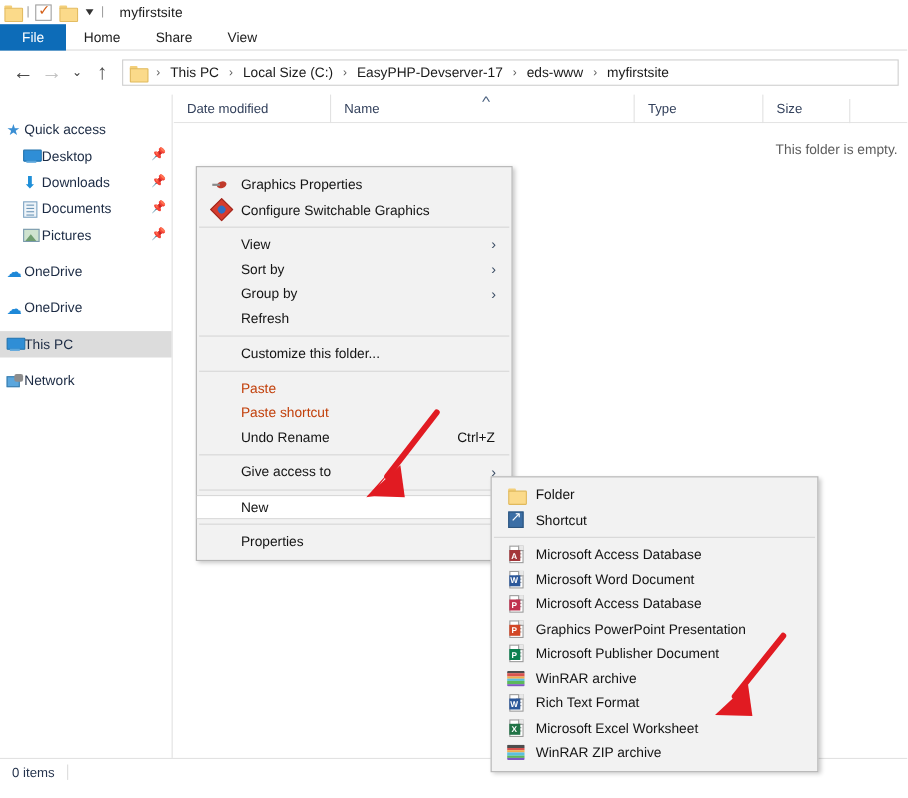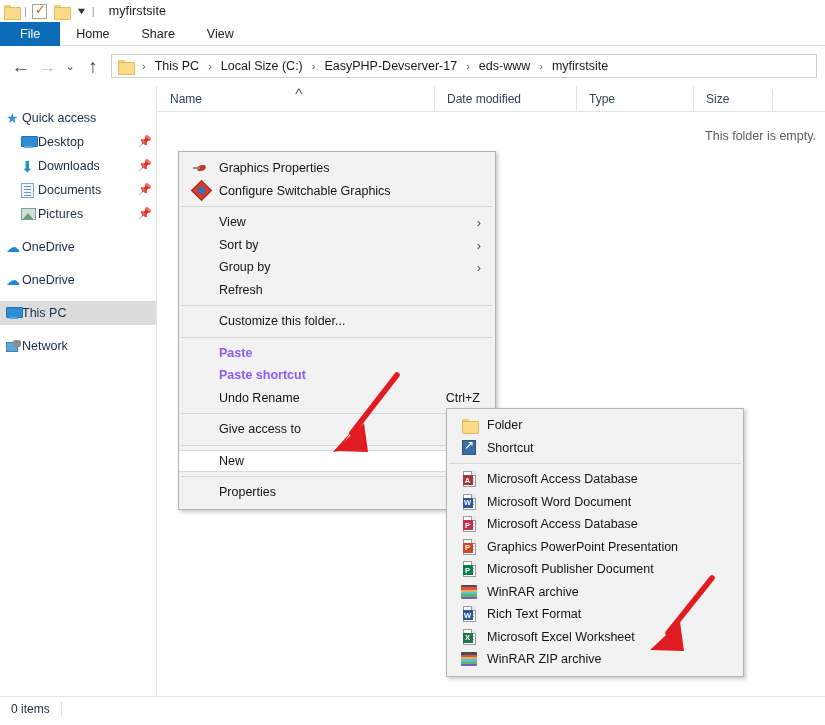--- a/index.html
+++ b/index.html
@@ -115,40 +115,40 @@
   }
   .empty-msg{
     position:absolute; right:9px; top:17px; font-size:12.5px; color:#5d5d5d;
   }
   .vdiv{
     position:absolute; top:90px; left:772px; width:1px; height:23px; background:#e2e2e2;
   }
 
   
   .statusbar{
-    position:absolute; left:0; bottom:5px; width:825px; height:24px;
+    position:absolute; left:0; bottom:12px; width:825px; height:24px;
     background:#fff; border-top:1px solid #e2e2e2; display:flex; align-items:center;
   }
   .status-text{ font-size:12px; color:#26344d; margin-left:11px; }
   .status-sep{ width:1px; height:14px; background:#dcdcdc; margin-left:11px;}
 
   
   .ctxmenu{
     position:absolute; background:#f2f2f2; border:1px solid #b4b4b4;
     box-shadow:2px 2px 4px rgba(0,0,0,.22);
   }
-  #ctx-main{ left:178px; top:151px; width:318px; }
-  #ctx-sub{ left:446px; top:408px; width:298px; }
+  #ctx-main{ left:178px; top:151px; width:288px; }
+  #ctx-sub{ left:446px; top:433px; width:298px; }
 
   .mi{
     height:21.6px; display:flex; align-items:center; position:relative;
     font-size:12.5px; color:#141414; padding-left:40px; cursor:default;
   }
   .mi.tall{ height:22.5px; }
-  .mi.disabled{ color:#8b5cf6;font-weight:bold; }
+  .mi.disabled{ color:#c2410c; }
   .mi.hl{ background:#ffffff; border-top:1px solid #d9d9d9; border-bottom:1px solid #d9d9d9; }
   .mi .mi-ico{
     position:absolute; left:14px; top:50%; transform:translateY(-50%);
     width:16px; height:16px; display:flex; align-items:center; justify-content:center;
   }
   .mi .arrow{
     position:absolute; right:14px; top:50%; transform:translateY(-50%);
     font-size:13px; color:#3d4f66; font-weight:300;
   }
   .mi .accel{ position:absolute; right:15px; font-size:12.5px; color:#141414; }
@@ -252,26 +252,26 @@
       <span class="crumb-sep">›</span>
       <span class="crumb">EasyPHP-Devserver-17</span>
       <span class="crumb-sep">›</span>
       <span class="crumb">eds-www</span>
       <span class="crumb-sep">›</span>
       <span class="crumb">myfirstsite</span>
     </div>
   </div>
 
   <div class="colheader">
+    <div class="col" style="width:142px">
+      <span>Date modified</span>
+    </div>
     <div class="col" style="width:276px">
       <span>Name</span>
       <span class="sort-caret">˄</span>
-    </div>
-    <div class="col" style="width:142px">
-      <span>Date modified</span>
     </div>
     <div class="col" style="width:117px">
       <span>Type</span>
     </div>
     <div class="col" style="width:80px">
       <span>Size</span>
     </div>
   </div>
   <div class="vdiv"></div>
 

